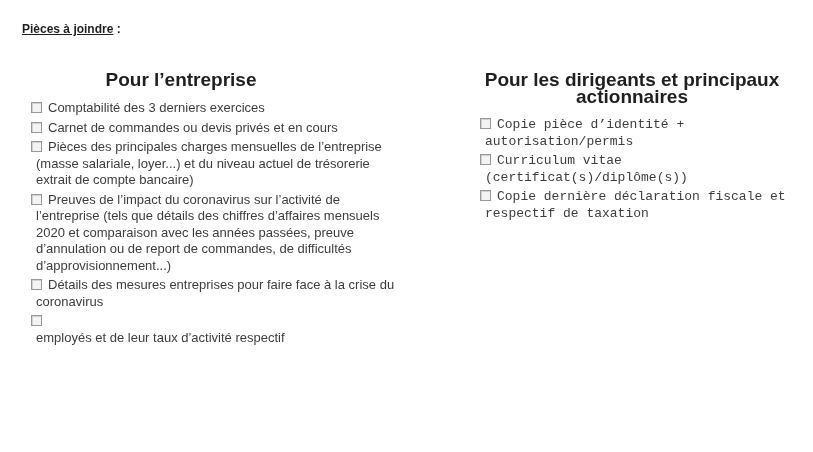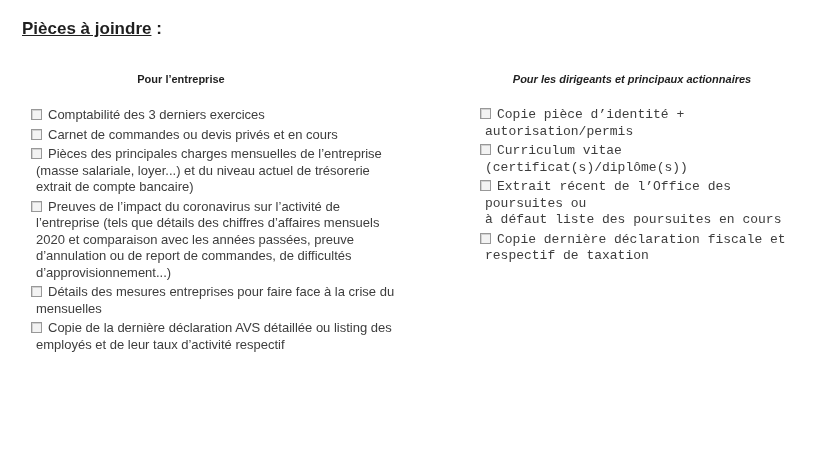--- a/index.html
+++ b/index.html
@@ -15,54 +15,53 @@
     color: #3d3d3d;
     overflow: hidden;
   }
   .page {
     box-sizing: border-box;
     width: 813px;
     height: 452px;
     padding: 21px 0 0 22px;
   }
   .doc-title {
-    font-size: 17px;
+    font-size: 12px;
     font-weight: bold;
     color: #1f1f1f;
     line-height: 16px;
   }
   .title-text { text-decoration: underline; }
   .columns {
     display: flex;
     margin-top: 34px;
   }
   .col-heading {
-    font-size: 11px;
+    font-size: 19px;
     font-weight: bold;
     color: #1f1f1f;
     line-height: 17px;
   }
   .col-left {
     width: 431px;
     margin-left: 9px;
     flex: none;
   }
   .col-left .col-heading {
     width: 300px;
     text-align: center;
   }
   .col-right {
     width: 340px;
     flex: none;
   }
   .col-right .col-heading {
     text-align: center;
-    font-style: italic;
   }
-  .items { margin-top: 19px; }
+  .items { margin-top: 12px; }
   .col-right .items { margin-left: 18px; font-family: Liberation Mono, monospace; }
   .item {
     padding-left: 5px;
     text-indent: -5px;
     line-height: 16.5px;
     margin-bottom: 3px;
   }
   .checkbox {
     display: inline-block;
     width: 9px;
@@ -83,28 +82,27 @@
   </div>
 
   <div class="columns">
     <div class="col col-left">
       <div class="col-heading">Pour l’entreprise</div>
       <div class="items">
           <div class="item"><span class="checkbox"></span><span class="item-text"><span>Comptabilité des 3 derniers exercices</span></span></div>
           <div class="item"><span class="checkbox"></span><span class="item-text"><span>Carnet de commandes ou devis privés et en cours</span></span></div>
           <div class="item"><span class="checkbox"></span><span class="item-text"><span>Pièces des principales charges mensuelles de l’entreprise</span><br><span>(masse salariale, loyer...) et du niveau actuel de trésorerie</span><br><span>extrait de compte bancaire)</span></span></div>
           <div class="item"><span class="checkbox"></span><span class="item-text"><span>Preuves de l’impact du coronavirus sur l’activité de</span><br><span>l’entreprise (tels que détails des chiffres d’affaires mensuels</span><br><span>2020 et comparaison avec les années passées, preuve</span><br><span>d’annulation ou de report de commandes, de difficultés</span><br><span>d’approvisionnement...)</span></span></div>
-          <div class="item"><span class="checkbox"></span><span class="item-text"><span>Détails des mesures entreprises pour faire face à la crise du</span><br><span>mensuelles</span></span></div>
-          <div class="item"><span class="checkbox"></span><span class="item-text"><span>Copie de la dernière déclaration AVS détaillée ou listing des</span><br><span>employés et de leur taux d’activité respectif</span></span></div>
+          <div class="item"><span class="checkbox"></span><span class="item-text"><span>Détails des mesures entreprises pour faire face à la crise du</span><br><span>coronavirus</span></span></div>
+          <div class="item"><span class="checkbox"></span><span class="item-text"><br><span>employés et de leur taux d’activité respectif</span></span></div>
         </div>
     </div>
 
     <div class="col col-right">
       <div class="col-heading">Pour les dirigeants et principaux actionnaires</div>
       <div class="items">
           <div class="item"><span class="checkbox"></span><span class="item-text"><span>Copie pièce d’identité + autorisation/permis</span></span></div>
           <div class="item"><span class="checkbox"></span><span class="item-text"><span>Curriculum vitae (certificat(s)/diplôme(s))</span></span></div>
-          <div class="item"><span class="checkbox"></span><span class="item-text"><span>Extrait récent de l’Office des poursuites ou</span><br><span>à défaut liste des poursuites en cours</span></span></div>
           <div class="item"><span class="checkbox"></span><span class="item-text"><span>Copie dernière déclaration fiscale et</span><br><span>respectif de taxation</span></span></div>
         </div>
     </div>
   </div>
 </div>
 
 </body></html>

